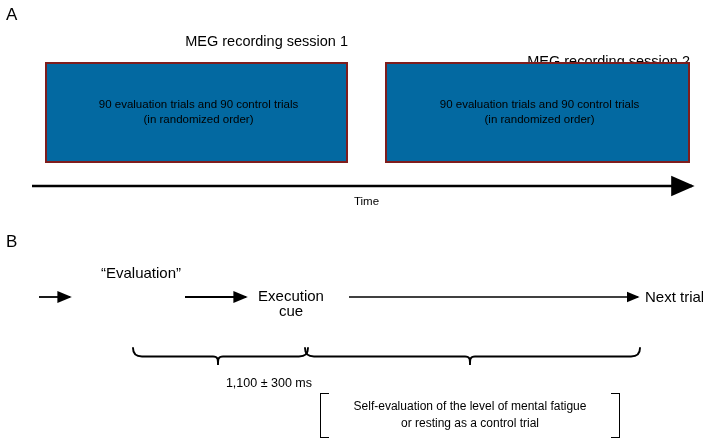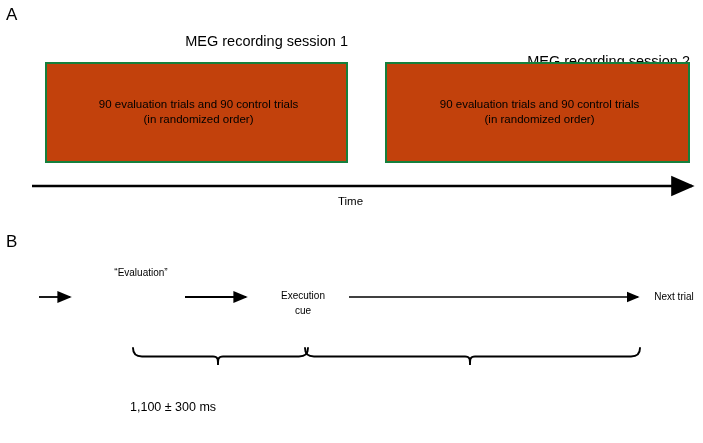--- a/index.html
+++ b/index.html
@@ -23,46 +23,45 @@
     font-size: 17px;
     line-height: 17px;
     color: #000;
   }
   .session-title {
     font-size: 14.5px;
     text-align: right;
     white-space: nowrap;
   }
   .session-box {
-    border: 2px solid #15803d;
+    border: 2px solid #7f1d1d;
     box-sizing: border-box;
-    background: #c2410c;
+    background: #0369a1;
   }
   .session-box-text {
     font-size: 11.5px;
     line-height: 15px;
     text-align: center;
     white-space: nowrap;
   }
   .axis-label {
     font-size: 11.5px;
     text-align: center;
     white-space: nowrap;
   }
   .flow-text {
-    font-size: 10px;
+    font-size: 15px;
     line-height: 14.5px;
     text-align: center;
     white-space: nowrap;
   }
   .duration-label {
     font-size: 12.5px;
-    text-align: left;
+    text-align: right;
     white-space: nowrap;
-    margin-top: 24px;
   }
   .bracket-note {
     font-size: 12px;
     line-height: 17px;
     text-align: center;
     white-space: nowrap;
   }
   .bracket-side {
     position: absolute;
     box-sizing: border-box;
@@ -99,21 +98,21 @@
     <svg width="673" height="16" viewBox="0 0 673 16">
       <defs>
         <marker id="arrHeadBig" markerWidth="9" markerHeight="9" refX="8" refY="4.5" orient="auto">
           <path d="M0,0.6 L9,4.5 L0,8.4 Z" fill="#000"></path>
         </marker>
       </defs>
       <line x1="2" y1="8" x2="662" y2="8" stroke="#000" stroke-width="2.6" marker-end="url(#arrHeadBig)"></line>
     </svg>
   </div>
 
-  <div class="abs axis-label" style="left:14px; top:195px; width:673px;text-align:center;">Time</div>
+  <div class="abs axis-label" style="left:30px; top:195px; width:673px;text-align:center;">Time</div>
 
   <div class="abs panel-label" style="left:6px; top:233px;">B</div>
 
   <div class="abs" style="left:38px; top:290px;">
     <svg width="42" height="14" viewBox="0 0 42 14">
       <defs>
         <marker id="arrHeadSm1" markerWidth="8" markerHeight="8" refX="7" refY="4" orient="auto">
           <path d="M0,0.6 L8,4 L0,7.4 Z" fill="#000"></path>
         </marker>
       </defs>
@@ -129,21 +128,21 @@
     <svg width="72" height="14" viewBox="0 0 72 14">
       <defs>
         <marker id="arrHeadSm2" markerWidth="8" markerHeight="8" refX="7" refY="4" orient="auto">
           <path d="M0,0.6 L8,4 L0,7.4 Z" fill="#000"></path>
         </marker>
       </defs>
       <line x1="1" y1="7" x2="62" y2="7" stroke="#000" stroke-width="1.8" marker-end="url(#arrHeadSm2)"></line>
     </svg>
   </div>
 
-  <div class="abs flow-text" style="left:268px; top:289px; width:70px;">
+  <div class="abs flow-text" style="left:256px; top:289px; width:70px;">
     <div>Execution</div>
     <div>cue</div>
   </div>
 
   <div class="abs" style="left:348px; top:290px;">
     <svg width="300" height="14" viewBox="0 0 300 14">
       <defs>
         <marker id="arrHeadSm3" markerWidth="8" markerHeight="8" refX="7" refY="4" orient="auto">
           <path d="M0,0.6 L8,4 L0,7.4 Z" fill="#000"></path>
         </marker>
@@ -162,14 +161,22 @@
   </div>
   <div class="abs duration-label" style="left:130px; top:376px; width:182px;">1,100 ± 300 ms</div>
 
   <div class="abs" style="left:302px; top:346px;">
     <svg width="342" height="26" viewBox="0 0 342 26">
       <path d="M3,2 C3,8.6 7,10.5 12,10.5 L163,10.5 C168,10.5 168,13 168,19
                C168,13 168,10.5 173,10.5 L329,10.5 C334,10.5 338,8.6 338,2" fill="none" stroke="#000" stroke-width="1.9" stroke-linecap="round"></path>
     </svg>
   </div>
 
+  <div class="abs" style="left:320px; top:393px; width:300px; height:45px;">
+    <div class="bracket-side bracket-left" style="left:0; top:0; height:45px;"></div>
+    <div class="bracket-side bracket-right" style="right:0; top:0; height:45px;"></div>
+    <div class="abs bracket-note" style="left:9px; top:5px; width:282px;">
+      <div>Self-evaluation of the level of mental fatigue</div>
+      <div>or resting as a control trial</div>
+    </div>
+  </div>
 
 </div>
 
 </body></html>

